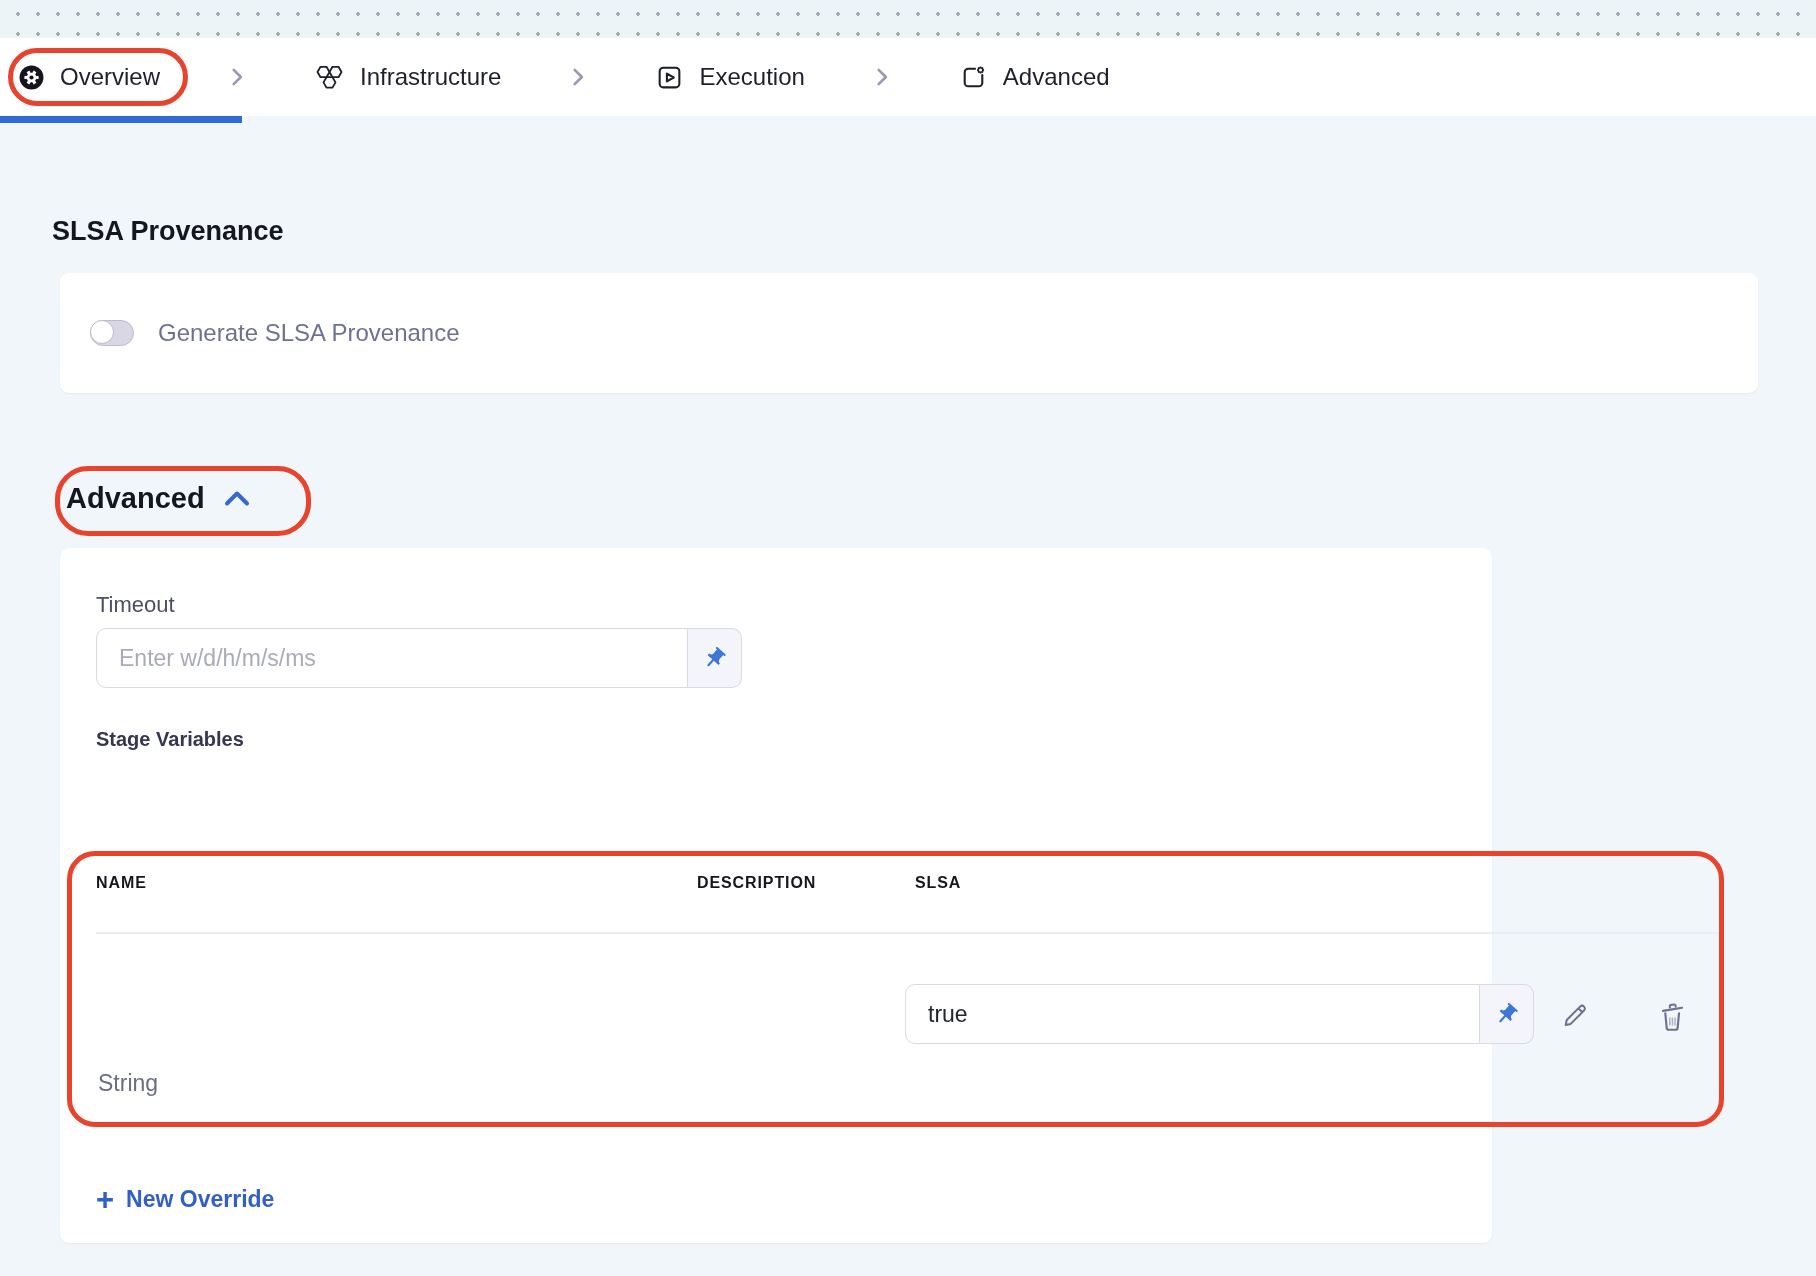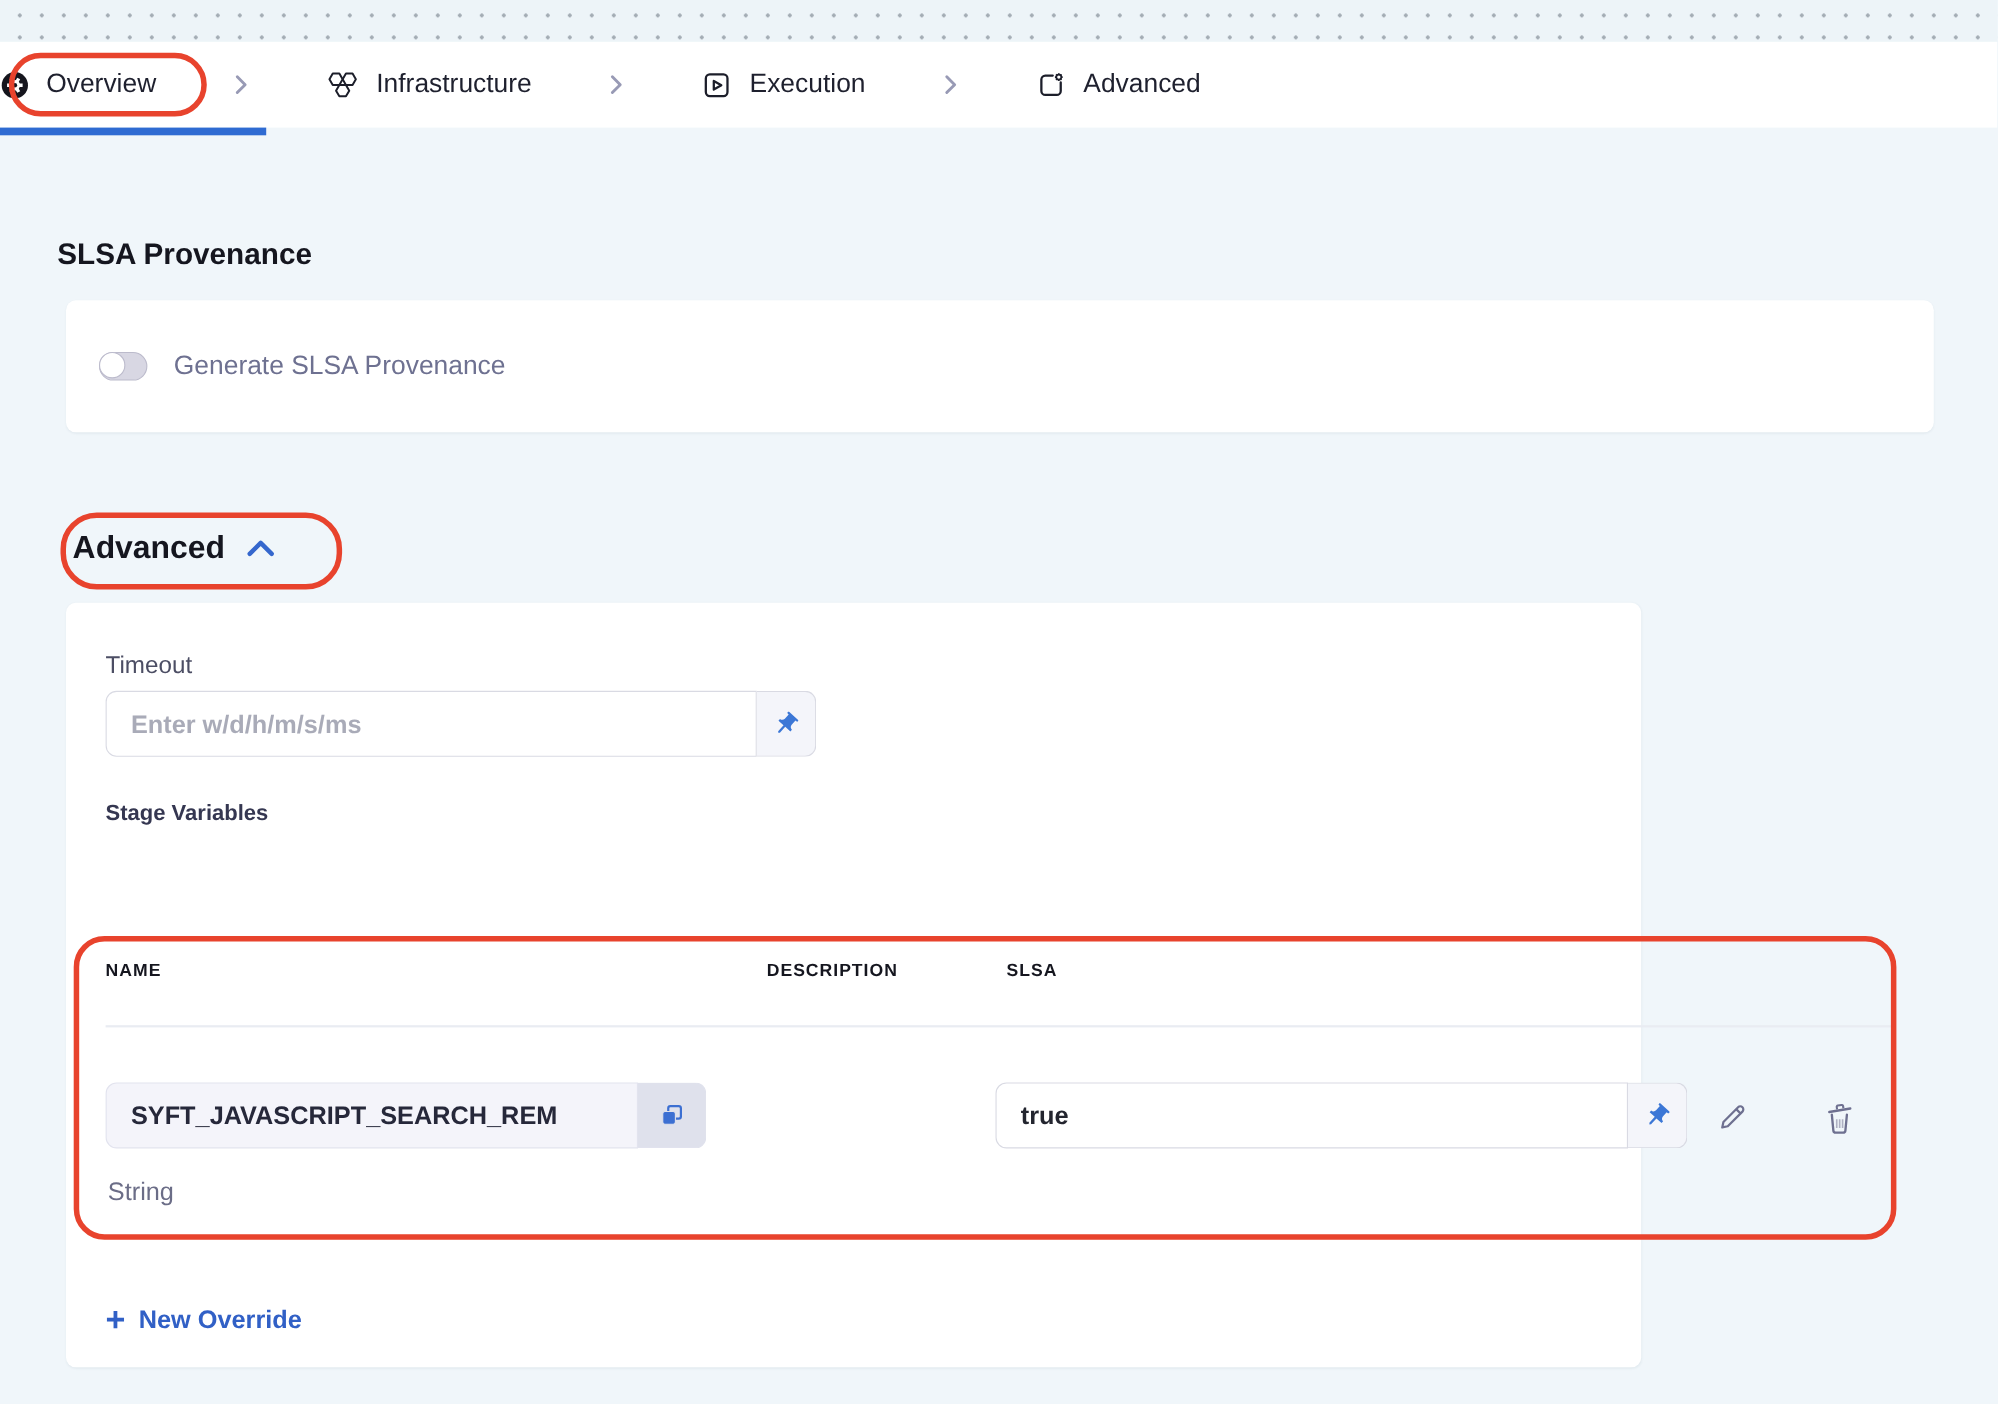--- a/index.html
+++ b/index.html
@@ -6,21 +6,21 @@
   body{font-family:"Liberation Sans",sans-serif;background:#f0f6fa;}
   .page{position:relative;width:1816px;height:1276px;background:#f0f6fa;overflow:hidden;}
 
   
   .dot-strip{position:absolute;left:0;top:0;width:1816px;height:38px;background:#edf4f8;
     background-image:radial-gradient(#a4adb5 1.6px,transparent 1.8px);
     background-size:20px 20px;background-position:8px 4px;}
 
   
   .tabbar{position:absolute;left:0;top:38px;width:1816px;height:78px;background:#ffffff;
-    display:flex;align-items:center;box-sizing:border-box;}
+    display:flex;align-items:center;padding-left:18px;box-sizing:border-box;}
   .tab{display:flex;align-items:center;gap:15px;cursor:pointer;}
   .tab-label{font-size:24px;font-weight:500;color:#1e202e;}
   .tab-sep{margin:0 66px;display:flex;align-items:center;}
   .active-underline{position:absolute;left:0;top:116px;width:242px;height:7px;background:#2f6bd2;}
 
   
   .h1{position:absolute;left:52px;top:216px;font-size:27px;font-weight:700;color:#15161f;}
   .card{position:absolute;background:#ffffff;border-radius:9px;box-shadow:0 1px 2px rgba(40,60,90,.06);}
   .slsa-card{left:60px;top:273px;width:1698px;height:120px;}
   .toggle-row{position:absolute;left:30px;top:0;height:120px;display:flex;align-items:center;gap:24px;}
@@ -32,21 +32,21 @@
 
   .adv-heading{position:absolute;left:66px;top:482px;display:flex;align-items:center;gap:17px;cursor:pointer;}
   .adv-heading .txt{font-size:29px;font-weight:700;color:#15161f;}
 
   .adv-card{left:60px;top:548px;width:1432px;height:695px;}
 
   .field-label{position:absolute;left:36px;top:44px;font-size:22px;color:#4c4e64;}
   .input-group{display:flex;align-items:stretch;height:60px;}
   .text-input{height:60px;box-sizing:border-box;border:1px solid #d9dae3;background:#fff;
     border-radius:10px 0 0 10px;padding:0 22px;font-size:23px;color:#23252f;outline:none;
-    font-family:"Liberation Sans",sans-serif;font-weight:bold;}
+    font-family:"Liberation Sans",sans-serif;}
   .text-input::placeholder{color:#a9abb8;}
   .seg{box-sizing:border-box;border:1px solid #d9dae3;border-left:none;background:#f4f5fa;
     border-radius:0 10px 10px 0;display:flex;align-items:center;justify-content:center;cursor:pointer;}
 
   .timeout-group{position:absolute;left:36px;top:80px;}
   .timeout-input{width:592px;}
   .pin-seg{width:54px;}
 
   .sv-heading{position:absolute;left:36px;top:180px;font-size:20px;font-weight:700;color:#353751;}
   .sv-desc{position:absolute;left:36px;top:252px;font-size:23px;color:#6b6d87;}
@@ -209,31 +209,20 @@
 
     <div class="sv-heading">Stage Variables</div>
 
     <div class="th th-name">NAME</div>
     <div class="th th-desc">DESCRIPTION</div>
     <div class="th th-value">SLSA</div>
     <div class="divider"></div>
 
     <div class="var-row">
 
-      <div class="input-group name-group">
-        <input class="text-input name-input" type="text" readonly="" value="SYFT_JAVASCRIPT_SEARCH_REM" style="">
-        <div class="seg copy-seg">
-          <span>
-            <svg width="26" height="26" viewBox="0 0 26 26">
-              <rect x="9.5" y="4.5" width="11.5" height="11.5" rx="2" fill="none" stroke="#3c6fd2" stroke-width="2"></rect>
-              <rect x="4.5" y="9.5" width="11.5" height="11.5" rx="2" fill="#3c6fd2" stroke="#dfe1ec" stroke-width="1"></rect>
-            </svg>
-          </span>
-        </div>
-      </div>
 
       <div class="type-label">String</div>
 
       <div class="input-group value-group">
         <input class="text-input value-input" type="text" value="true" style="">
         <div class="seg pin-seg">
           <span>
             <svg width="25" height="25" viewBox="0 0 24 24">
               <path transform="rotate(42 12 12)" fill="#3c77d6" d="M16 9V4h1c.55 0 1-.45 1-1s-.45-1-1-1H7c-.55 0-1 .45-1 1s.45 1 1 1h1v5c0 1.66-1.34 3-3 3v2h5.97v7l1 1 1-1v-7H19v-2c-1.66 0-3-1.34-3-3z"></path>
             </svg>

